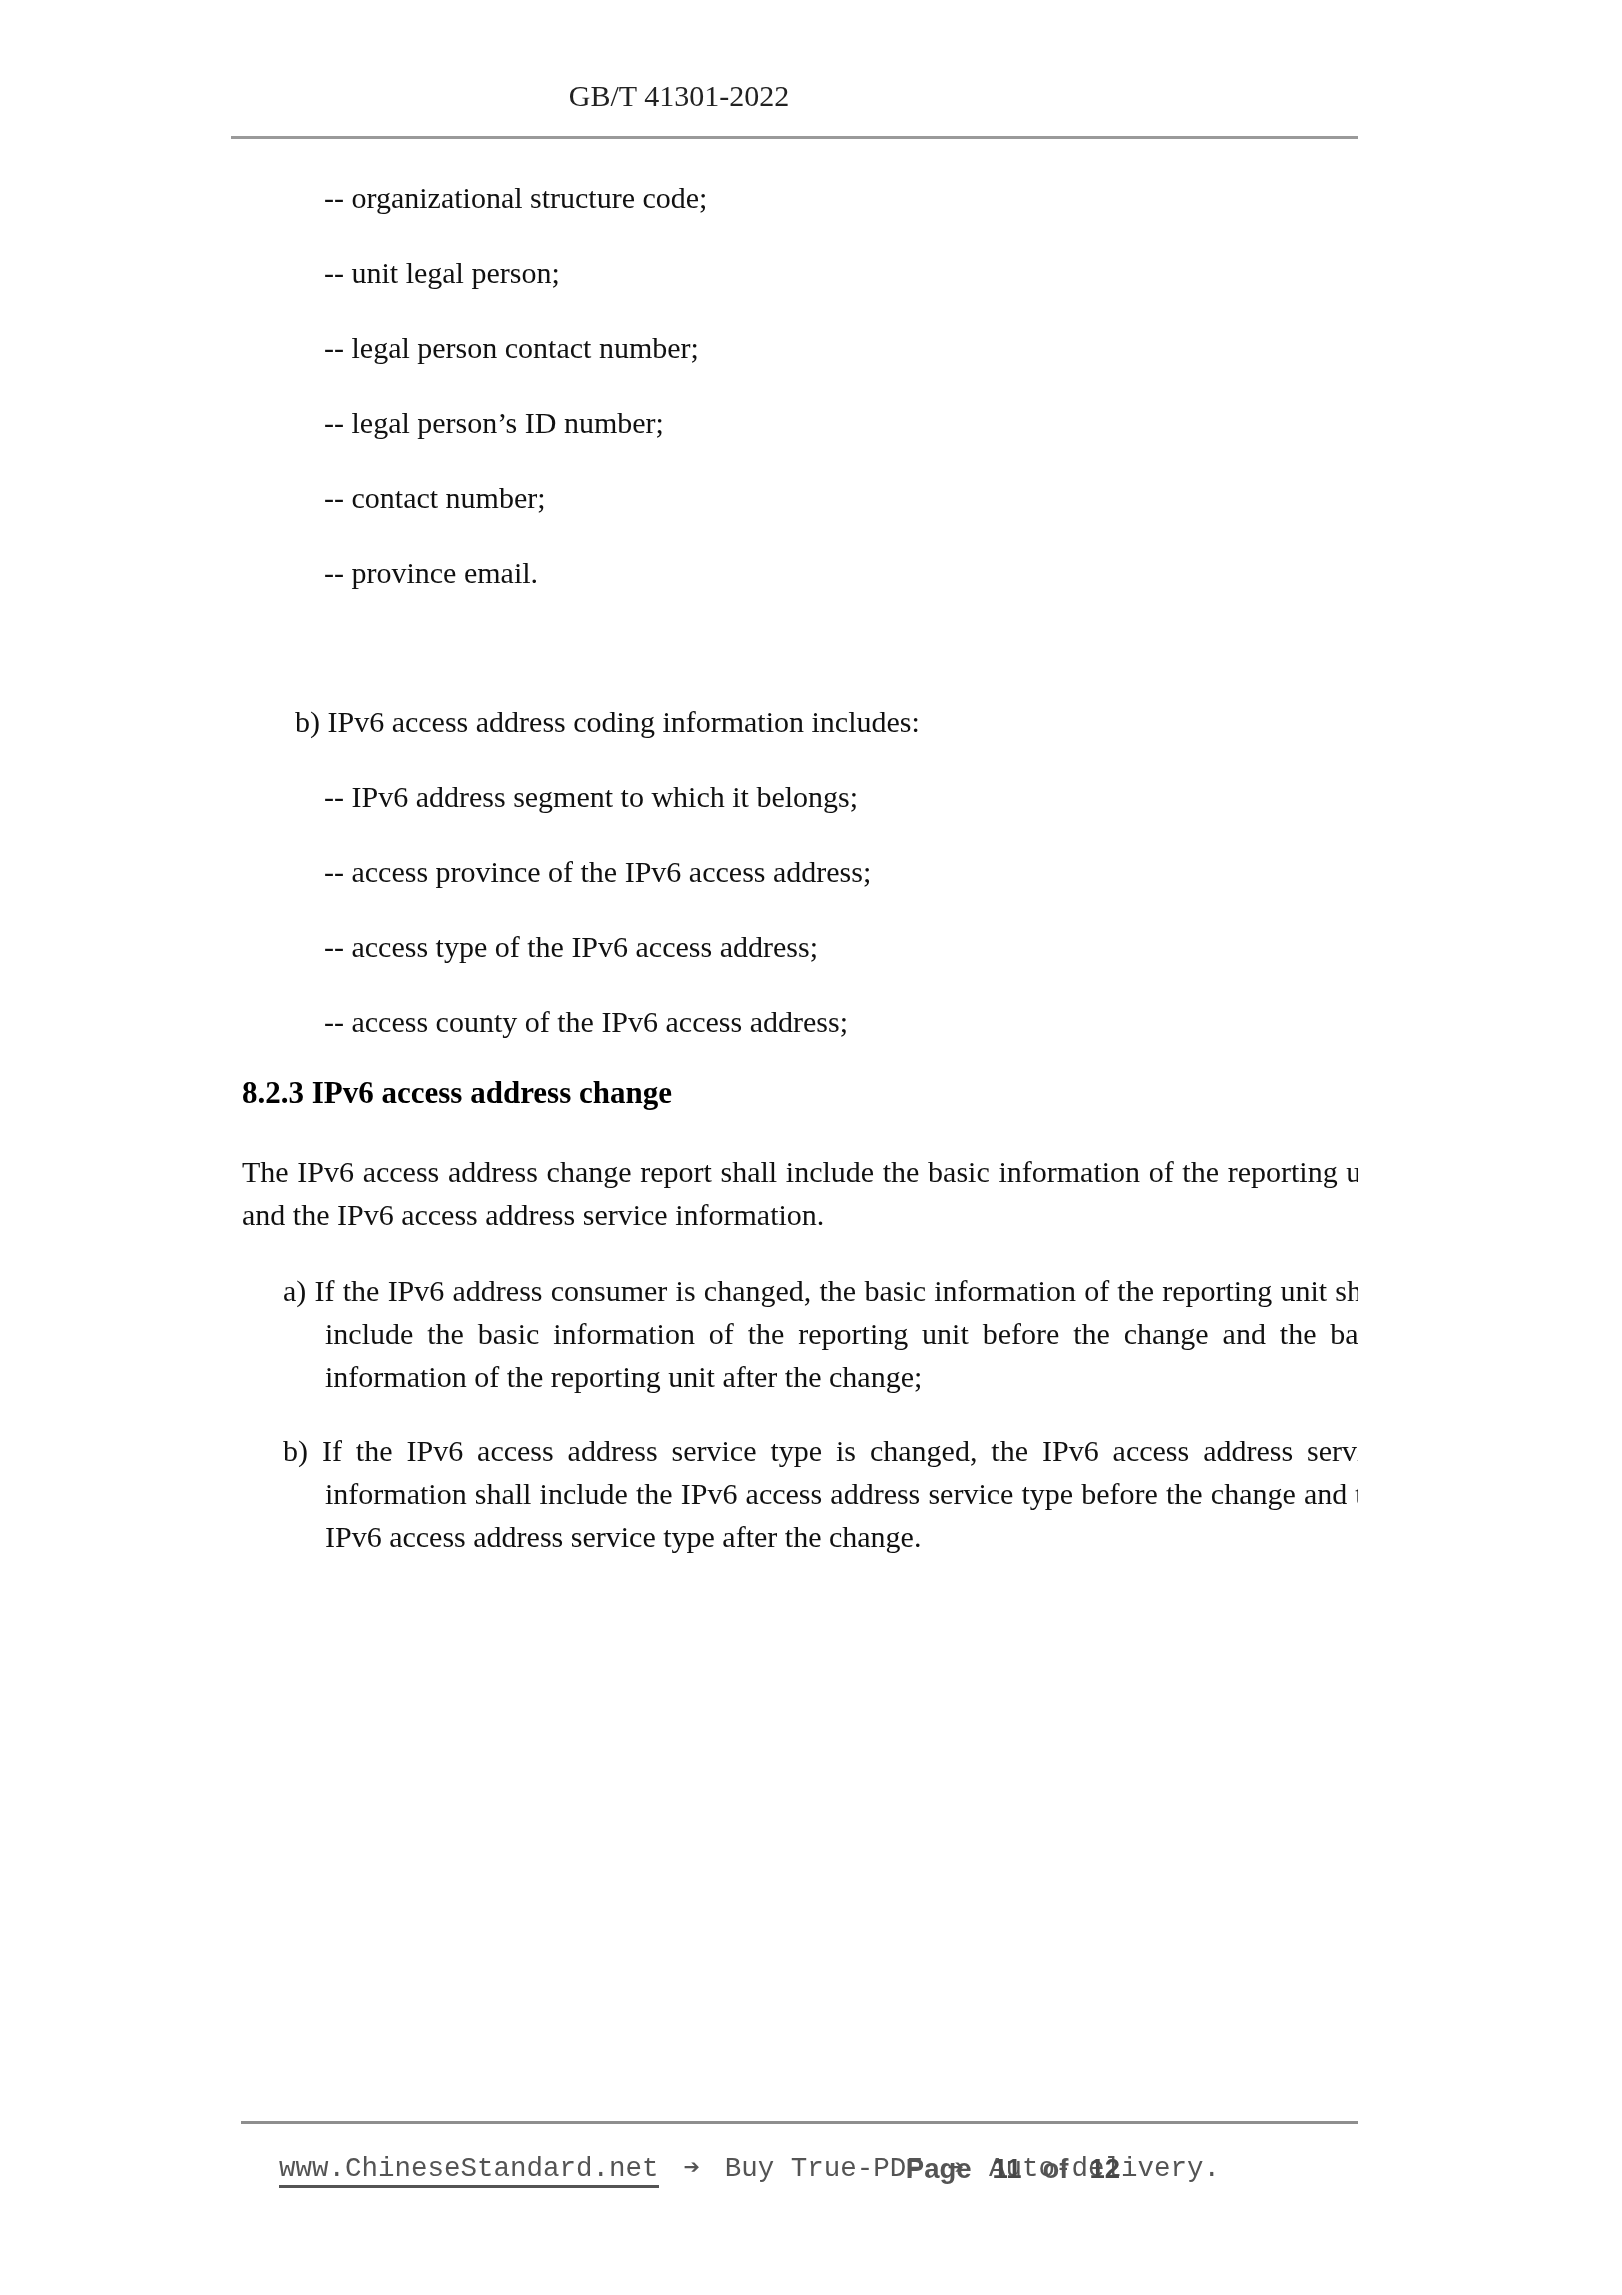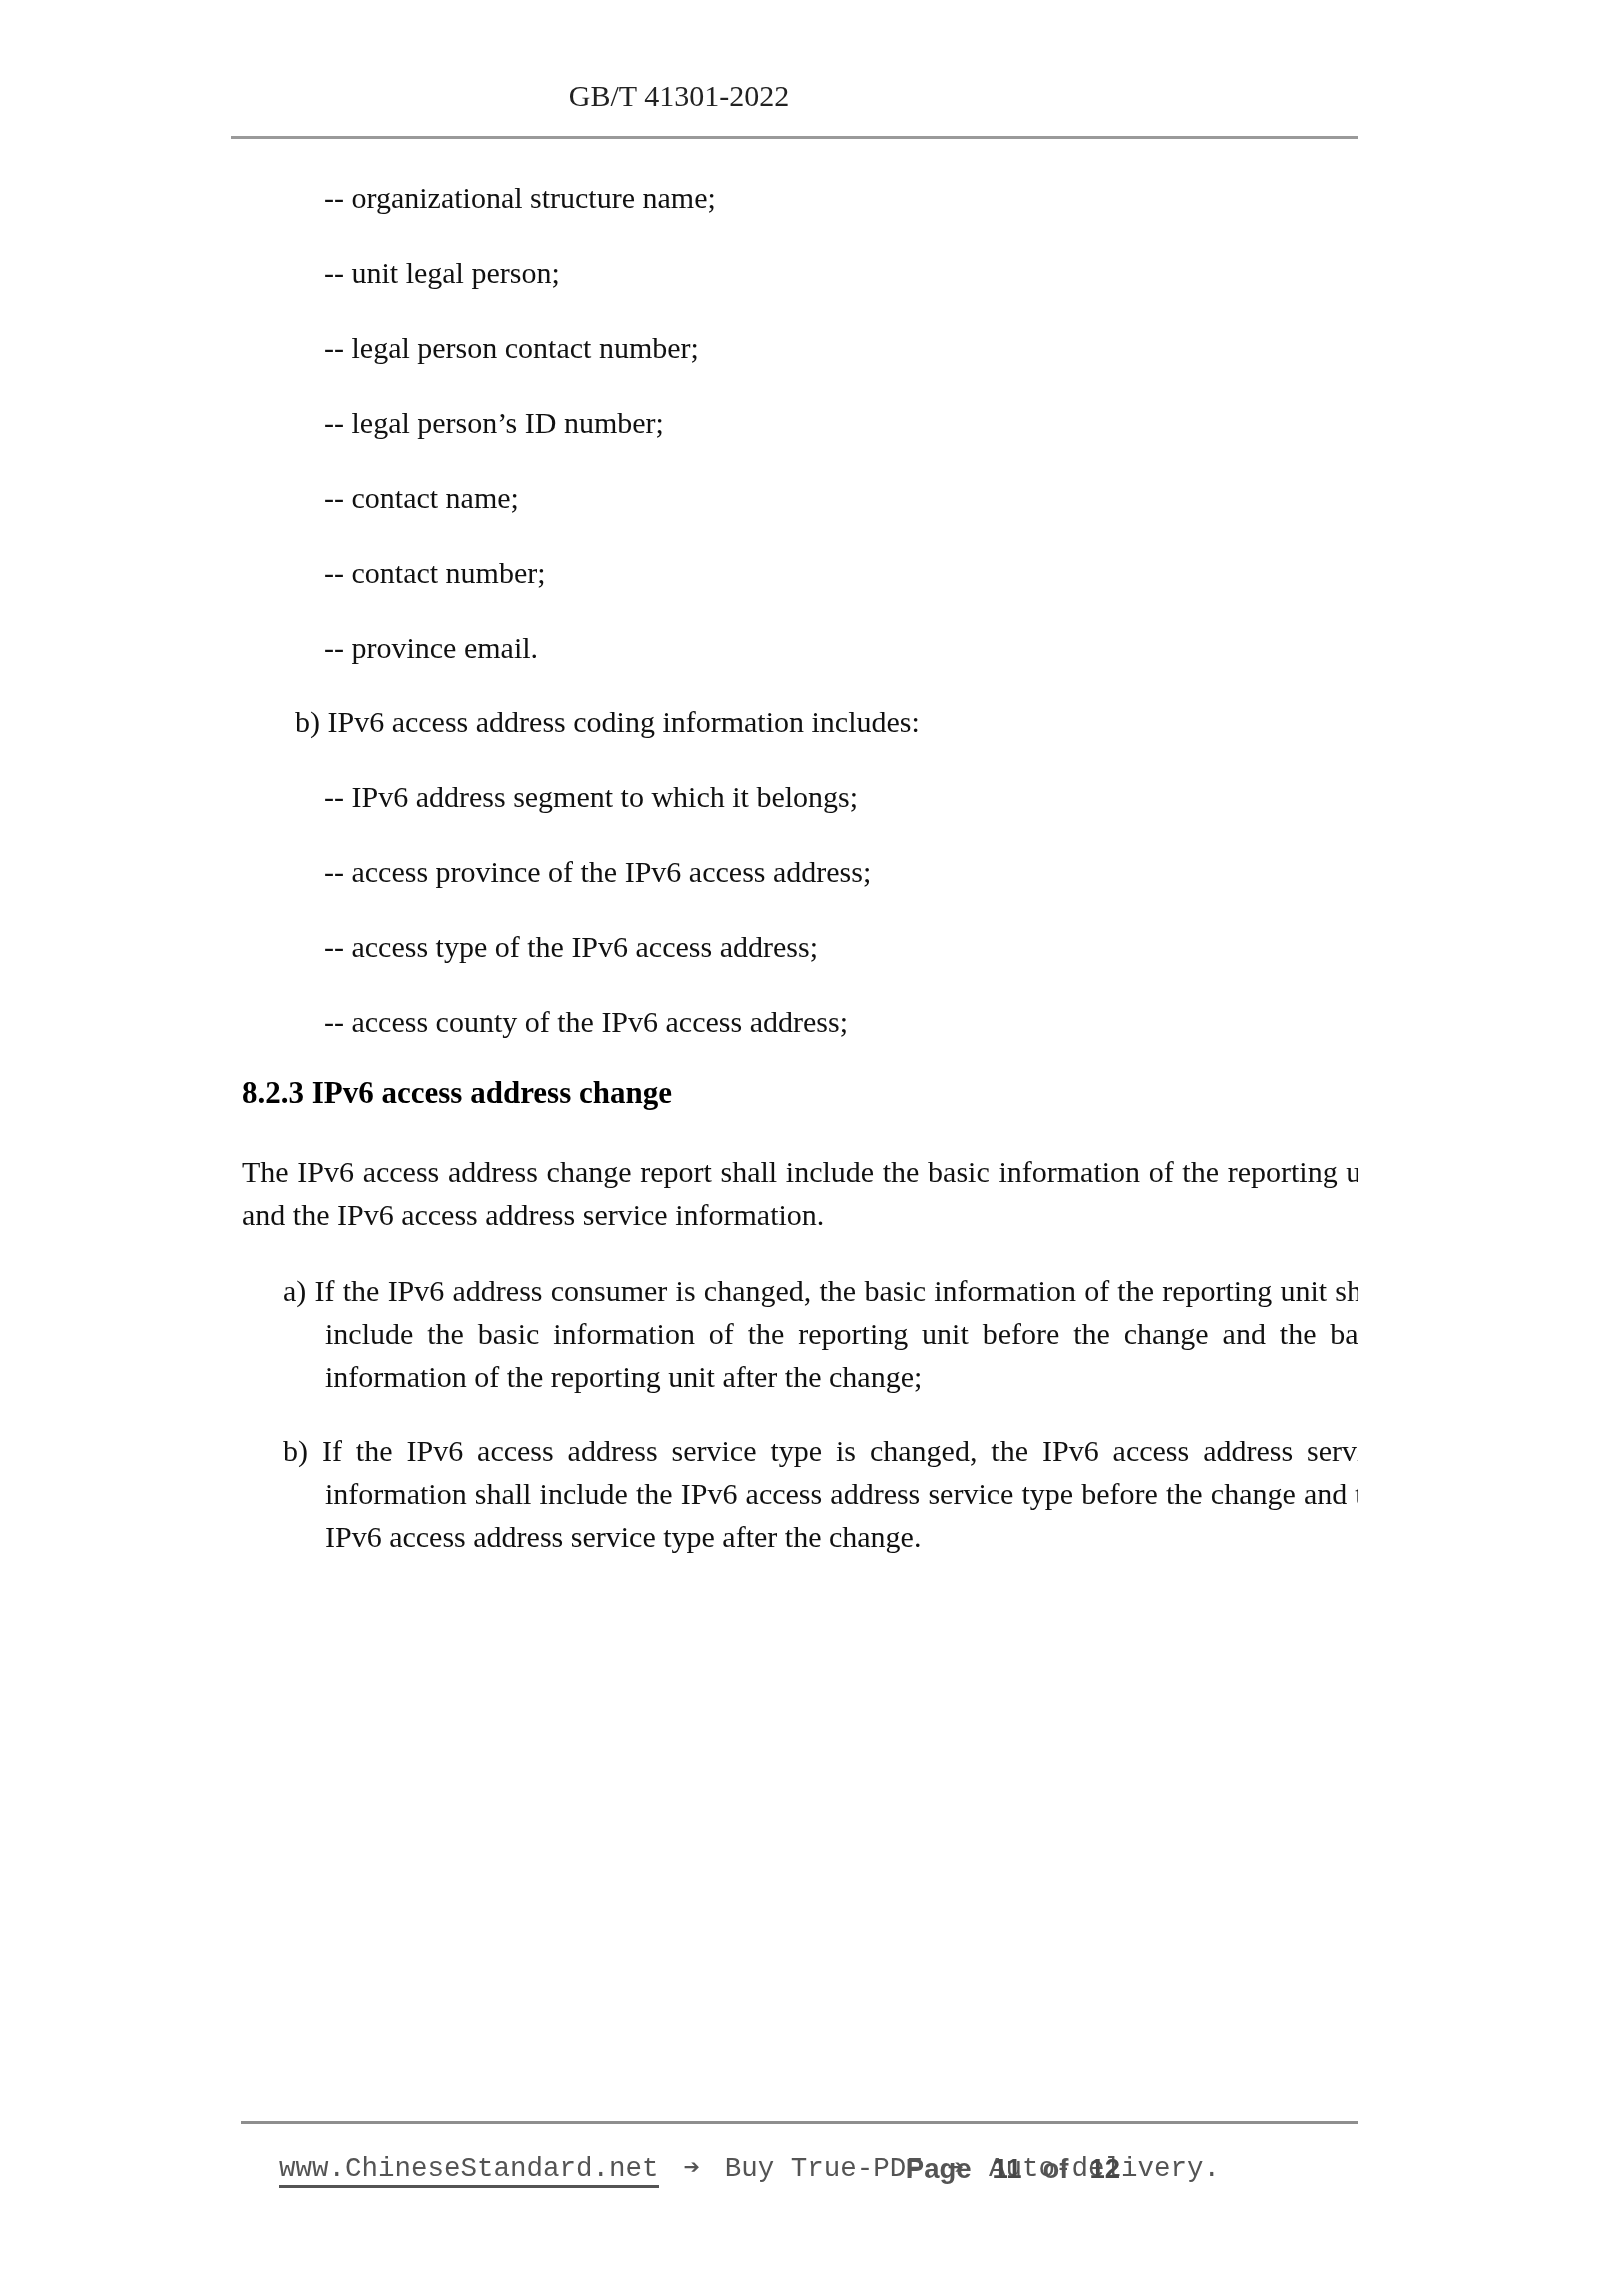--- a/index.html
+++ b/index.html
@@ -132,25 +132,24 @@
 </head>
 <body>
 
 <div class="page">
 
   <div class="header-text">GB/T 41301-2022</div>
 
   <div class="rule header-rule"></div>
 
   <div class="dash-list list1">
-    <div class="dash-item">-- organizational structure name;</div>
+    <div class="dash-item">-- organizational structure code;</div>
     <div class="dash-item">-- unit legal person;</div>
     <div class="dash-item">-- legal person contact number;</div>
     <div class="dash-item">-- legal person’s ID number;</div>
-    <div class="dash-item">-- contact name;</div>
     <div class="dash-item">-- contact number;</div>
     <div class="dash-item">-- province email.</div>
   </div>
 
   <div class="level1-item item-b1">b) IPv6 access address coding information includes:</div>
 
   <div class="dash-list list2">
     <div class="dash-item">-- IPv6 address segment to which it belongs;</div>
     <div class="dash-item">-- access province of the IPv6 access address;</div>
     <div class="dash-item">-- access type of the IPv6 access address;</div>

